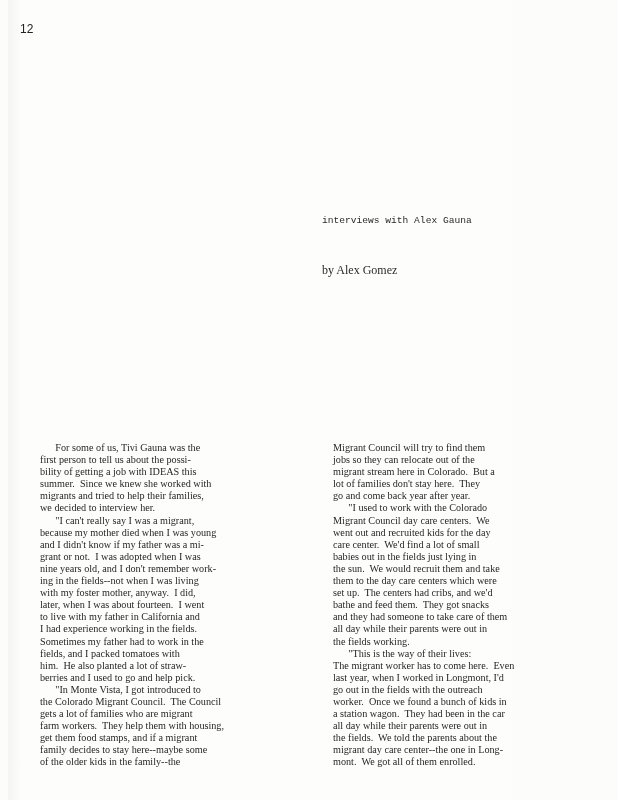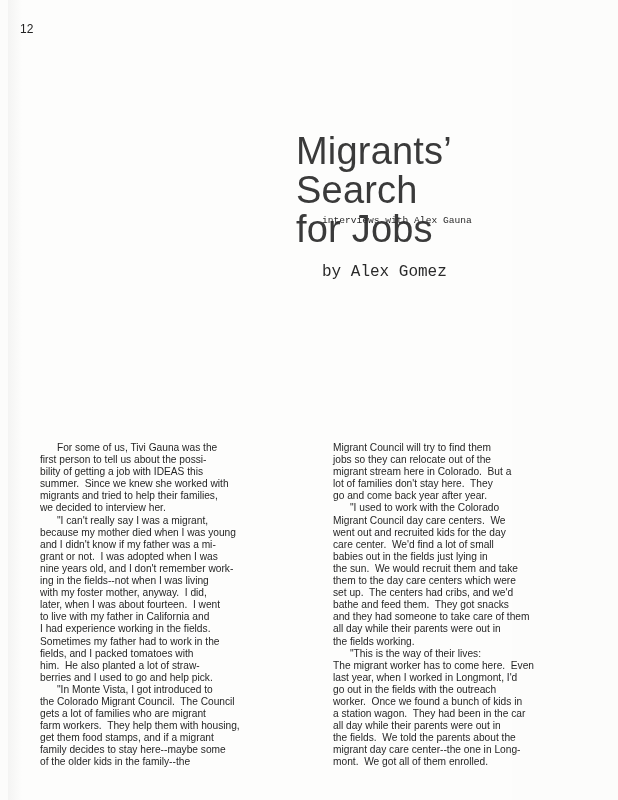--- a/index.html
+++ b/index.html
@@ -21,40 +21,36 @@
     font-family: "Liberation Sans", sans-serif; font-size: 38px; line-height: 39px;
     color: #3a3a3a; font-weight: normal; margin: 0; letter-spacing: 0.2px;
   }
   .title span { display: block; }
   .subtitle {
     position: absolute; left: 314px; top: 215px;
     font-family: "Liberation Mono", monospace; font-size: 9.6px; color: #2a2a2a;
   }
   .byline {
     position: absolute; left: 314px; top: 263px;
-    font-family: Liberation Mono, monospace; font-size: 16px; color: #2a2a2a;
+    font-family: Liberation Serif, serif; font-size: 12px; color: #2a2a2a;
   }
   .col {
     position: absolute; top: 442px;
-    font-family: Liberation Sans, sans-serif; font-size: 10.2px; line-height: 12.1px;
+    font-family: Liberation Serif, serif; font-size: 10.2px; line-height: 12.1px;
     color: #262626; white-space: pre;
   }
   .col-left { left: 32px; }
   .col-right { left: 325px; }
   .line { display: block; height: 12.1px; }
 </style>
 </head>
 <body>
 
 <div class="page">
   <div class="page-number">12</div>
 
-  <h1 class="title">
-    <span>Migrants’ Search</span>
-    <span>for Jobs</span>
-  </h1>
 
   <div class="subtitle">interviews with Alex Gauna</div>
   <div class="byline">by Alex Gomez</div>
 
   <div class="col col-left" id="col-left"><span class="line">      For some of us, Tivi Gauna was the</span><span class="line">first person to tell us about the possi-</span><span class="line">bility of getting a job with IDEAS this</span><span class="line">summer.  Since we knew she worked with</span><span class="line">migrants and tried to help their families,</span><span class="line">we decided to interview her.</span><span class="line">      "I can't really say I was a migrant,</span><span class="line">because my mother died when I was young</span><span class="line">and I didn't know if my father was a mi-</span><span class="line">grant or not.  I was adopted when I was</span><span class="line">nine years old, and I don't remember work-</span><span class="line">ing in the fields--not when I was living</span><span class="line">with my foster mother, anyway.  I did,</span><span class="line">later, when I was about fourteen.  I went</span><span class="line">to live with my father in California and</span><span class="line">I had experience working in the fields.</span><span class="line">Sometimes my father had to work in the</span><span class="line">fields, and I packed tomatoes with</span><span class="line">him.  He also planted a lot of straw-</span><span class="line">berries and I used to go and help pick.</span><span class="line">      "In Monte Vista, I got introduced to</span><span class="line">the Colorado Migrant Council.  The Council</span><span class="line">gets a lot of families who are migrant</span><span class="line">farm workers.  They help them with housing,</span><span class="line">get them food stamps, and if a migrant</span><span class="line">family decides to stay here--maybe some</span><span class="line">of the older kids in the family--the</span></div>
   <div class="col col-right" id="col-right"><span class="line">Migrant Council will try to find them</span><span class="line">jobs so they can relocate out of the</span><span class="line">migrant stream here in Colorado.  But a</span><span class="line">lot of families don't stay here.  They</span><span class="line">go and come back year after year.</span><span class="line">      "I used to work with the Colorado</span><span class="line">Migrant Council day care centers.  We</span><span class="line">went out and recruited kids for the day</span><span class="line">care center.  We'd find a lot of small</span><span class="line">babies out in the fields just lying in</span><span class="line">the sun.  We would recruit them and take</span><span class="line">them to the day care centers which were</span><span class="line">set up.  The centers had cribs, and we'd</span><span class="line">bathe and feed them.  They got snacks</span><span class="line">and they had someone to take care of them</span><span class="line">all day while their parents were out in</span><span class="line">the fields working.</span><span class="line">      "This is the way of their lives:</span><span class="line">The migrant worker has to come here.  Even</span><span class="line">last year, when I worked in Longmont, I'd</span><span class="line">go out in the fields with the outreach</span><span class="line">worker.  Once we found a bunch of kids in</span><span class="line">a station wagon.  They had been in the car</span><span class="line">all day while their parents were out in</span><span class="line">the fields.  We told the parents about the</span><span class="line">migrant day care center--the one in Long-</span><span class="line">mont.  We got all of them enrolled.</span></div>
 </div>
 
 </body></html>

